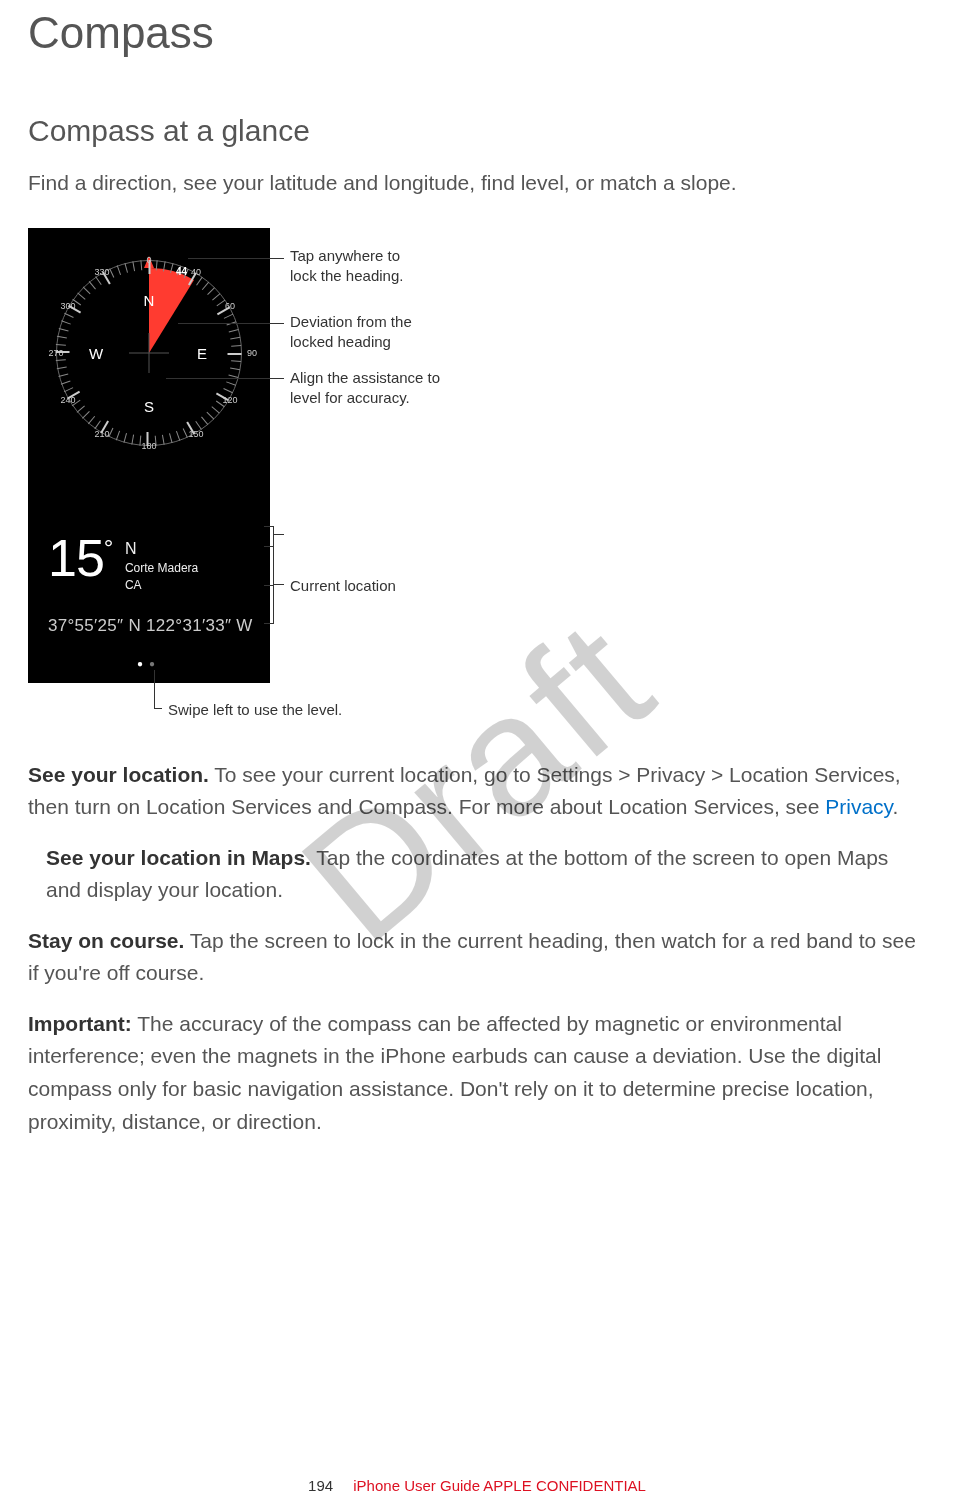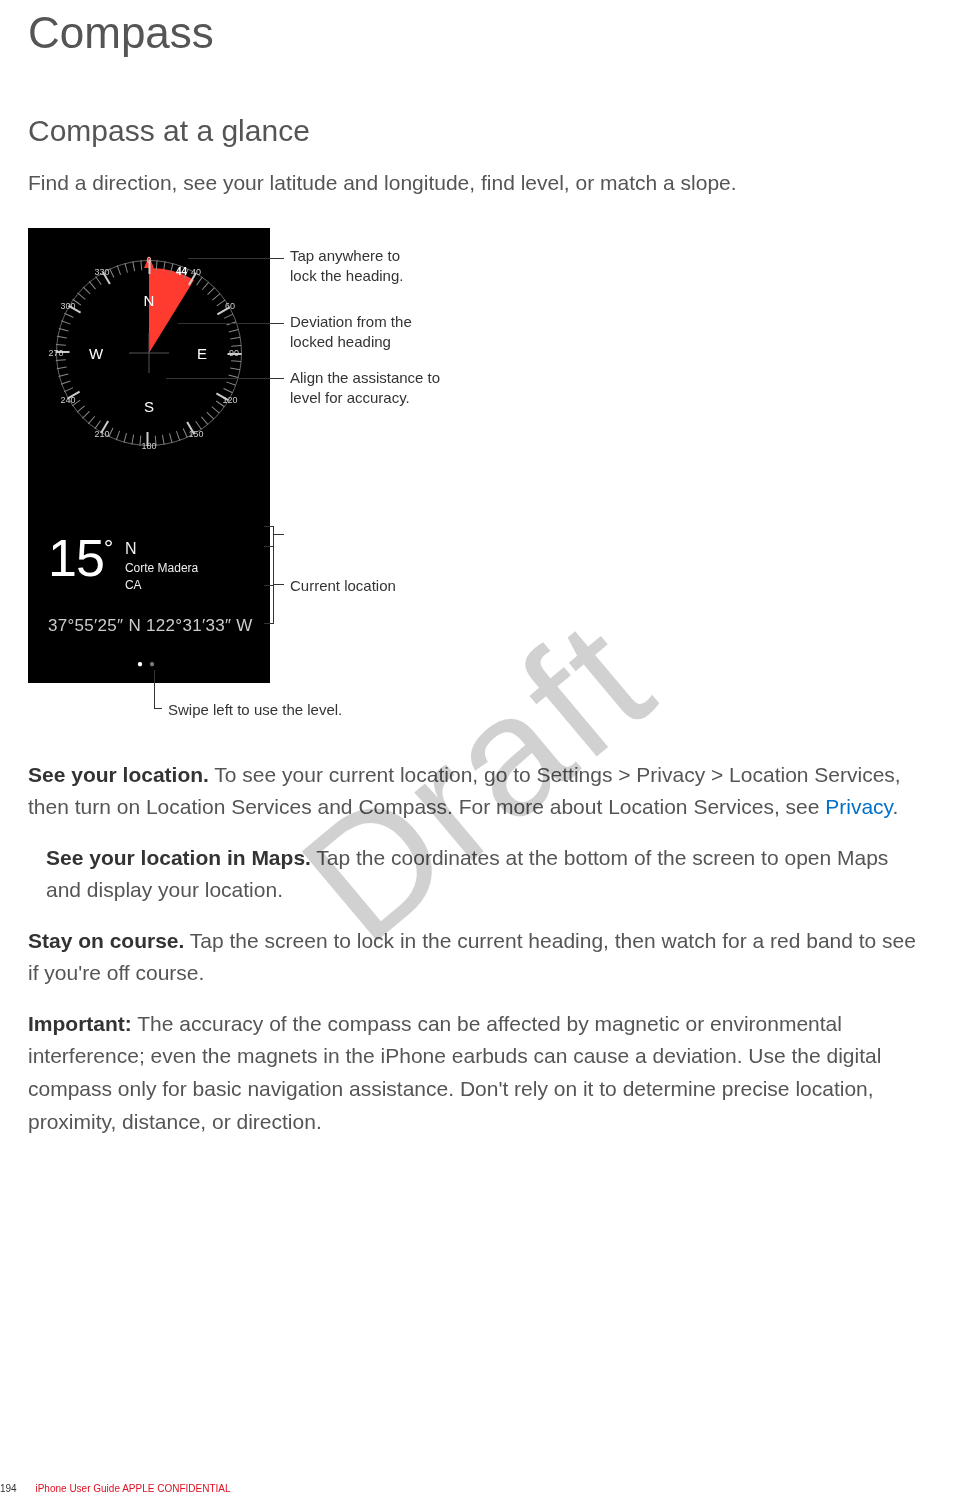--- a/index.html
+++ b/index.html
@@ -168,21 +168,22 @@
     font-weight:400;
     pointer-events:none;
     user-select:none;
     letter-spacing:4px;
   }
 
   
   .footer {
     position:absolute;
     bottom:12px; left:0; right:0;
-    font-size:10px;
+    text-align:center;
+    font-size:15px;
   }
   .footer .pg { color:#333; margin-right:16px;}
   .footer .conf { color:#d12; }
 
   svg.redwedge { position:absolute; left:0; top:0; }
 </style>
 </head>
 <body>
 
 <h1 class="title">Compass</h1>
@@ -269,21 +270,21 @@
           <div class="tick" style="transform: translate(-0.5px, -93px) rotate(335deg); left: 93px; top: 93px; transform-origin: 0px 93px;"></div>
           <div class="tick" style="transform: translate(-0.5px, -93px) rotate(340deg); left: 93px; top: 93px; transform-origin: 0px 93px;"></div>
           <div class="tick" style="transform: translate(-0.5px, -93px) rotate(345deg); left: 93px; top: 93px; transform-origin: 0px 93px;"></div>
           <div class="tick" style="transform: translate(-0.5px, -93px) rotate(350deg); left: 93px; top: 93px; transform-origin: 0px 93px;"></div>
           <div class="tick" style="transform: translate(-0.5px, -93px) rotate(355deg); left: 93px; top: 93px; transform-origin: 0px 93px;"></div>
         </div>
 
       <span class="deg-label" style="left:93px; top:0px;">0</span>
       <span class="deg-label" style="left:140px; top:12px;">40</span>
       <span class="deg-label" style="left:174px; top:46px;">60</span>
-      <span class="deg-label" style="left:178px; top:93px;">90</span>
+      <span class="deg-label" style="left:196px; top:93px;">90</span>
       <span class="deg-label" style="left:174px; top:140px;">120</span>
       <span class="deg-label" style="left:140px; top:174px;">150</span>
       <span class="deg-label" style="left:93px; top:186px;">180</span>
       <span class="deg-label" style="left:46px; top:174px;">210</span>
       <span class="deg-label" style="left:12px; top:140px;">240</span>
       <span class="deg-label" style="left:0px;  top:93px;">270</span>
       <span class="deg-label" style="left:12px; top:46px;">300</span>
       <span class="deg-label" style="left:46px; top:12px;">330</span>
 
       <span class="card-label" style="left:93px; top:40px;">N</span>

